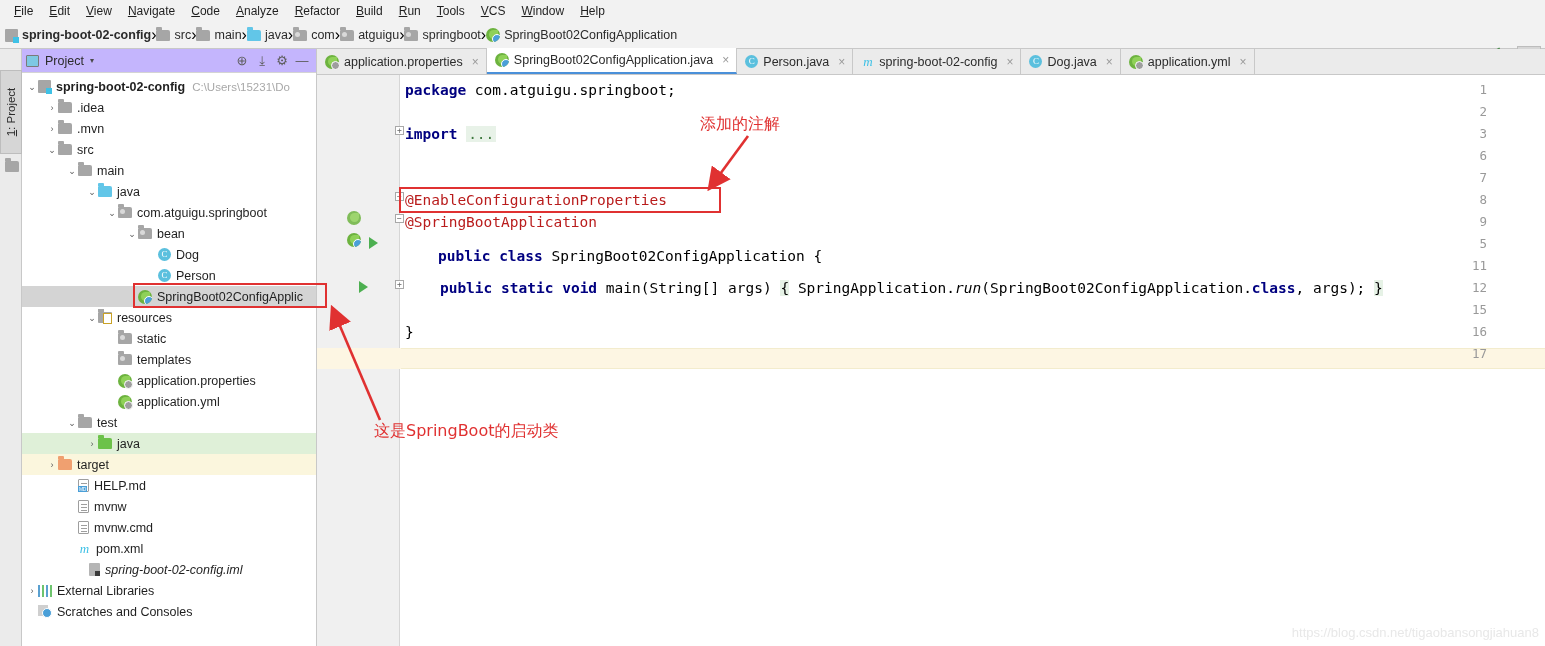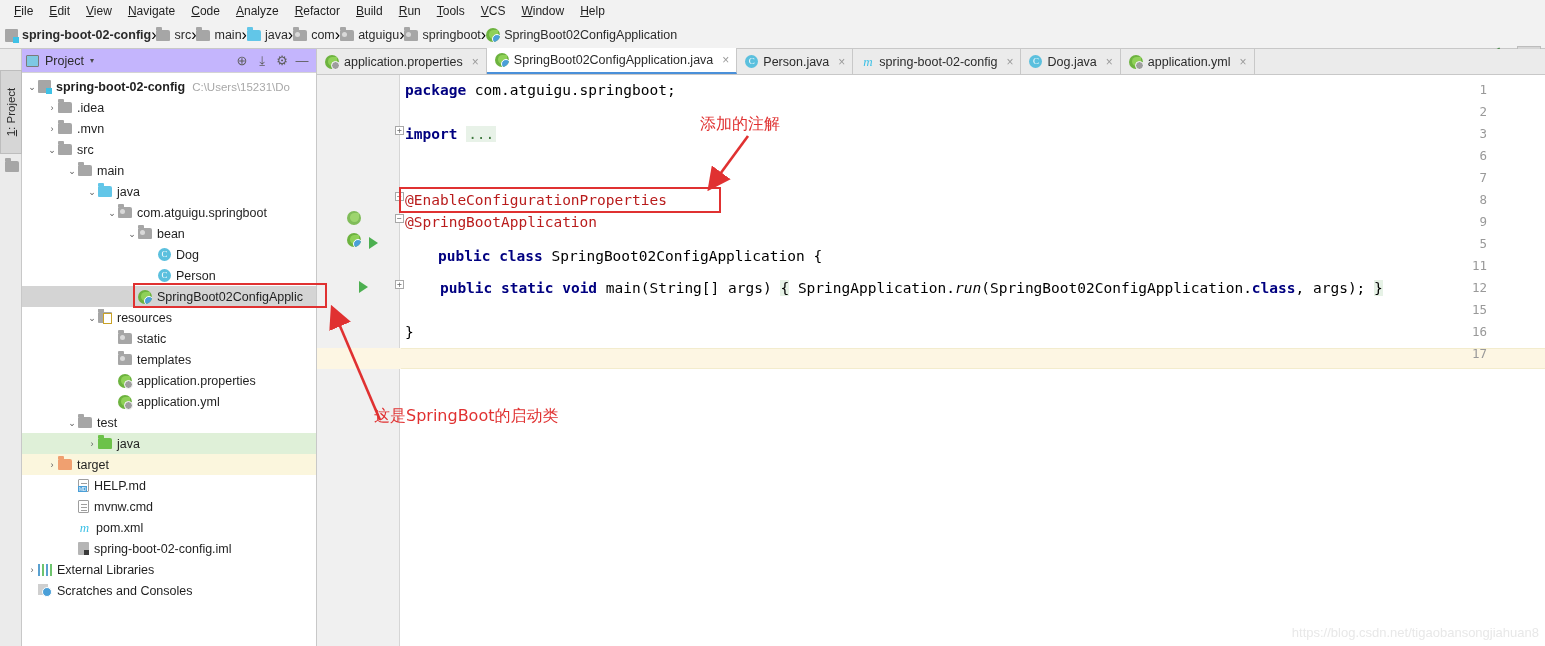--- a/index.html
+++ b/index.html
@@ -413,28 +413,33 @@
           <span class="lbl">target</span>
         </div>
         <div class="row" style="padding-left: 44px;">
           <span class="arrow"></span>
           <span class="ic ic-file md"></span>
           <span class="lbl">HELP.md</span>
         </div>
         <div class="row" style="padding-left: 44px;">
           <span class="arrow"></span>
           <span class="ic ic-file"></span>
+          <span class="lbl">mvnw</span>
+        </div>
+        <div class="row" style="padding-left: 44px;">
+          <span class="arrow"></span>
+          <span class="ic ic-file"></span>
           <span class="lbl">mvnw.cmd</span>
         </div>
         <div class="row" style="padding-left: 44px;">
           <span class="arrow"></span>
           <span class="ic ic-maven">m</span>
           <span class="lbl">pom.xml</span>
         </div>
-        <div class="row" style="padding-left: 44px;">
+        <div class="row" style="padding-left: 55px; font-style: italic;">
           <span class="arrow"></span>
           <span class="ic ic-iml"></span>
           <span class="lbl">spring-boot-02-config.iml</span>
         </div>
         <div class="row" style="padding-left: 4px;">
           <span class="arrow">›</span>
           <span class="ic ic-lib"></span>
           <span class="lbl">External Libraries</span>
         </div>
         <div class="row" style="padding-left: 4px;">
@@ -539,16 +544,16 @@
     <defs>
       <marker id="ah" markerWidth="9" markerHeight="9" refX="6" refY="4.5" orient="auto">
         <path d="M0,0 L9,4.5 L0,9 z" fill="#e03131"></path>
       </marker>
     </defs>
     <line x1="748" y1="136" x2="712" y2="185" stroke="#e03131" stroke-width="2.6" marker-end="url(#ah)"></line>
     <line x1="380" y1="420" x2="334" y2="312" stroke="#e03131" stroke-width="2.6" marker-end="url(#ah)"></line>
   </svg>
 
   <div class="annot-text" style="left:700px; top:114px;">添加的注解</div>
-  <div class="annot-text" style="left:374px; top:406px;">这是SpringBoot的启动类</div>
+  <div class="annot-text" style="left:374px; top:421px;">这是SpringBoot的启动类</div>
 
   <div class="watermark">https://blog.csdn.net/tigaobansongjiahuan8</div>
 </div>
 
 </body></html>

